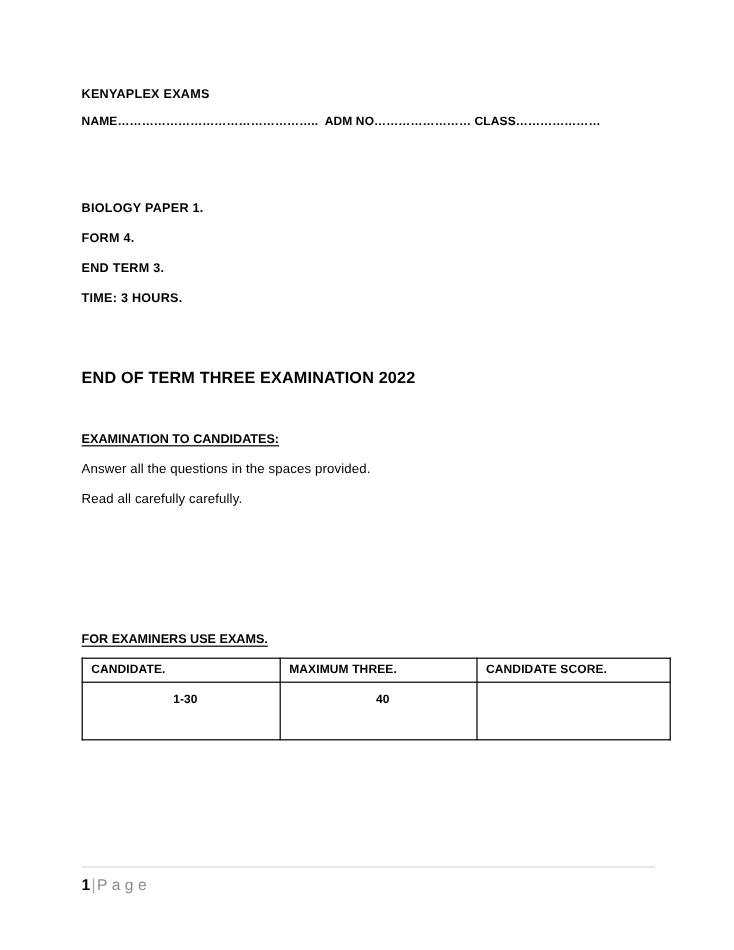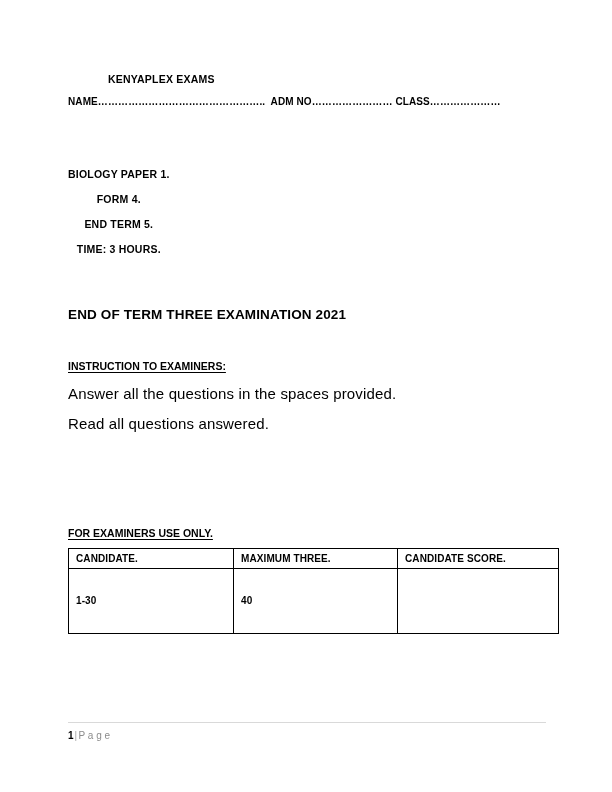--- a/index.html
+++ b/index.html
@@ -44,21 +44,20 @@
   }
 
   
   .hdr-exams {
     position: absolute;
     top: 73px;
     left: 0;
     font-size: 10.5px;
     font-weight: bold;
     letter-spacing: 0.02em;
-    margin-left: 40px;
   }
   .hdr-name {
     position: absolute;
     top: 96px;
     left: 0;
     font-size: 10px;
     font-weight: bold;
     letter-spacing: 0.01em;
     white-space: pre;
   }
@@ -66,21 +65,20 @@
   
   .meta {
     position: absolute;
     top: 168px;
     left: 0;
   }
   .meta .line {
     font-weight: bold;
     font-size: 10.5px;
     margin-bottom: 12.5px;
-    text-align: center;
   }
 
   
   .main-title {
     position: absolute;
     top: 307px;
     left: 0;
     font-size: 13.5px;
     font-weight: bold;
     letter-spacing: 0.01em;
@@ -93,21 +91,21 @@
     left: 0;
   }
   .instructions .instr-title {
     font-size: 10.5px;
     font-weight: bold;
     text-decoration: underline;
     text-underline-offset: 2px;
     margin-bottom: 13px;
   }
   .instructions .instr-line {
-    font-size: 15px;
+    font-size: 11px;
     margin-bottom: 12.5px;
     letter-spacing: 0.01em;
   }
 
   
   .exam-use-title {
     position: absolute;
     top: 527px;
     left: 0;
     font-size: 10.5px;
@@ -130,40 +128,41 @@
     font-weight: bold;
     padding: 4px 0 4px 7px;
     vertical-align: top;
     letter-spacing: 0.01em;
   }
   .score-table tr.head-row td {
     height: 11px;
   }
   .score-table tr.data-row td {
     height: 34px;
-    padding-top: 26px;
+    padding-top: 9px;
+    text-align: center;
   }
   .col-q  { width: 157px; }
   .col-m  { width: 156px; }
   .col-c  { width: 153px; }
 
   
   .footer-rule {
     position: absolute;
     left: 68px;
     top: 722px;
     width: 478px;
     height: 1px;
     background: #d9d9d9;
   }
   .footer {
     position: absolute;
     left: 68px;
     top: 730px;
-    font-size: 10px;
+    font-size: 13px;
     color: #808080;
     letter-spacing: 0.02em;
   }
   .footer .pg-num {
     color: #000000;
     font-weight: bold;
     letter-spacing: 0;
   }
   .footer .pg-sep {
     color: #a6a6a6;
@@ -180,33 +179,33 @@
 <div class="page">
   <div class="content">
 
     <div class="hdr-exams">KENYAPLEX EXAMS</div>
 
     <div class="hdr-name">NAME…………………………………………..  ADM NO…………………… CLASS…………………</div>
 
     <div class="meta">
       <div class="line bold">BIOLOGY PAPER 1.</div>
       <div class="line bold">FORM 4.</div>
-      <div class="line bold">END TERM 5.</div>
+      <div class="line bold">END TERM 3.</div>
       <div class="line bold">TIME: 3 HOURS.</div>
     </div>
 
-    <div class="main-title">END OF TERM THREE EXAMINATION 2021</div>
+    <div class="main-title">END OF TERM THREE EXAMINATION 2022</div>
 
     <div class="instructions">
-      <div class="instr-title">INSTRUCTION TO EXAMINERS:</div>
+      <div class="instr-title">EXAMINATION TO CANDIDATES:</div>
       <div class="instr-line">Answer all the questions in the spaces provided.</div>
-      <div class="instr-line">Read all questions answered.</div>
+      <div class="instr-line">Read all carefully carefully.</div>
     </div>
 
-    <div class="exam-use-title">FOR EXAMINERS USE ONLY.</div>
+    <div class="exam-use-title">FOR EXAMINERS USE EXAMS.</div>
 
     <table class="score-table">
       <tbody>
         <tr class="head-row">
           <td class="col-q">CANDIDATE.</td>
           <td class="col-m">MAXIMUM THREE.</td>
           <td class="col-c">CANDIDATE SCORE.</td>
         </tr>
         <tr class="data-row">
           <td class="col-q">1-30</td>

